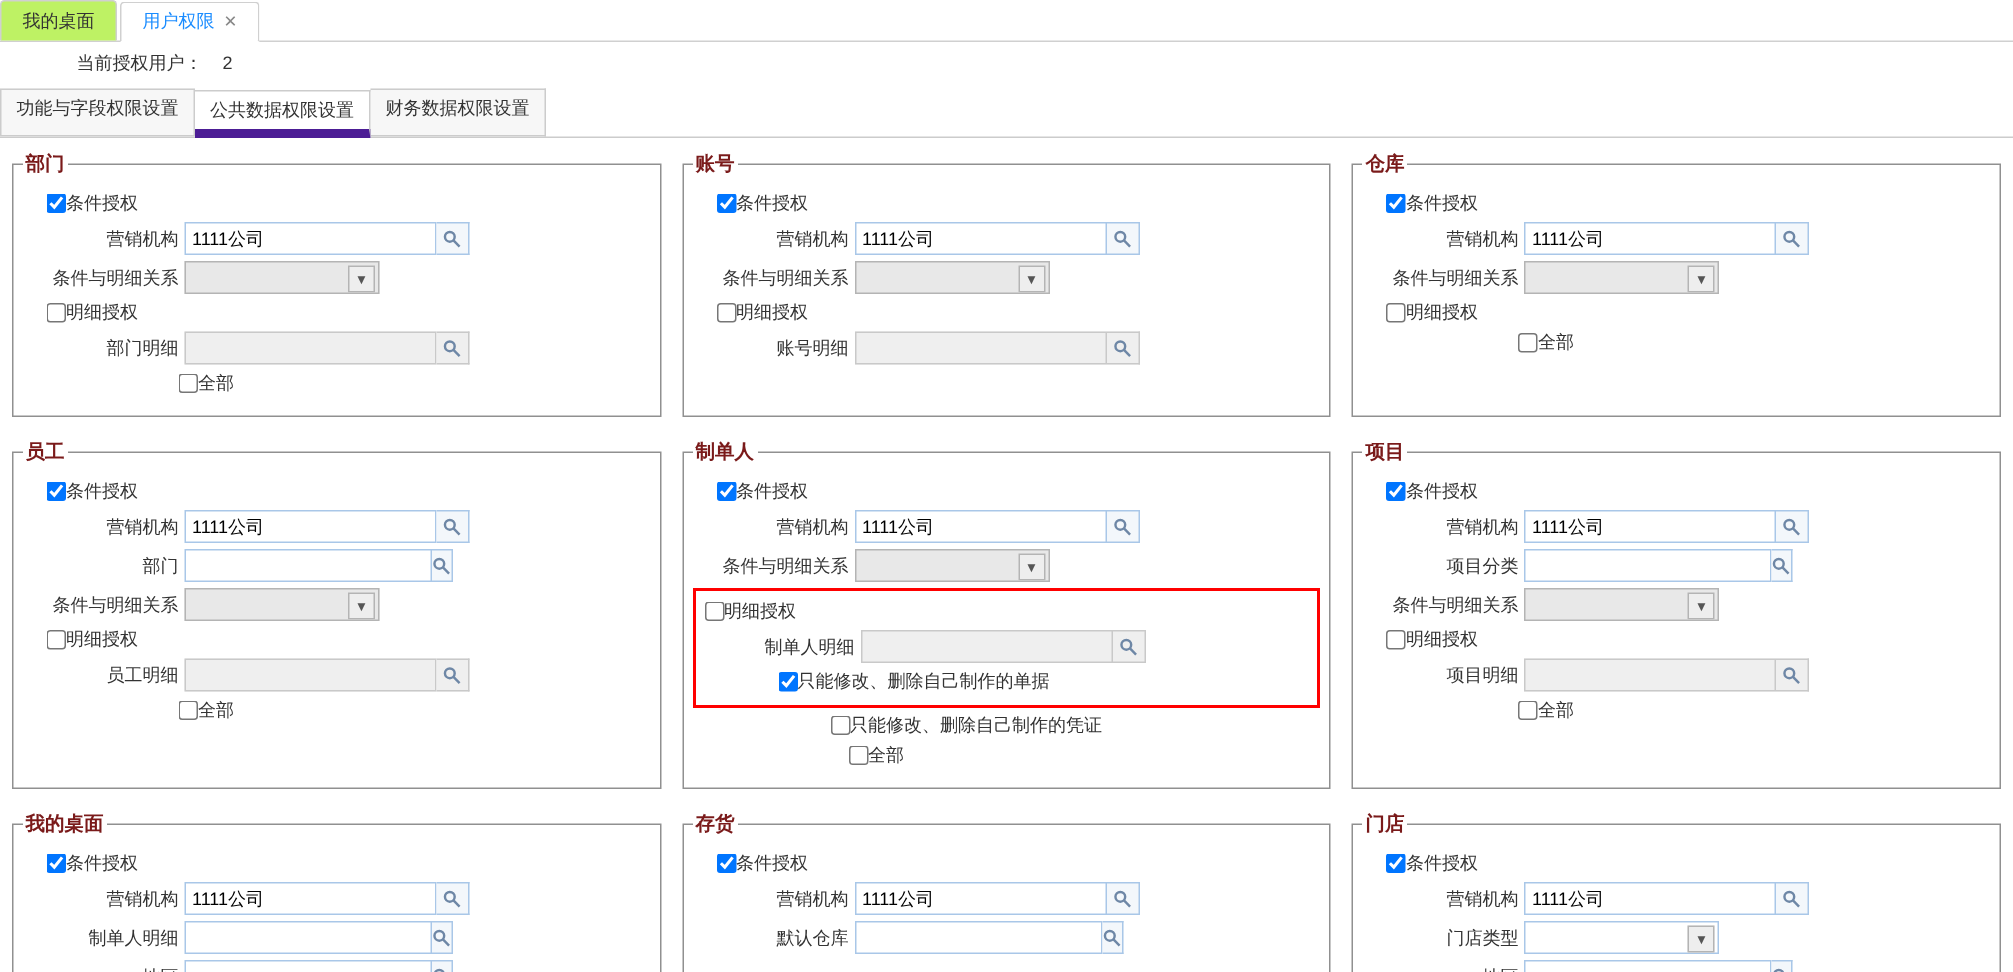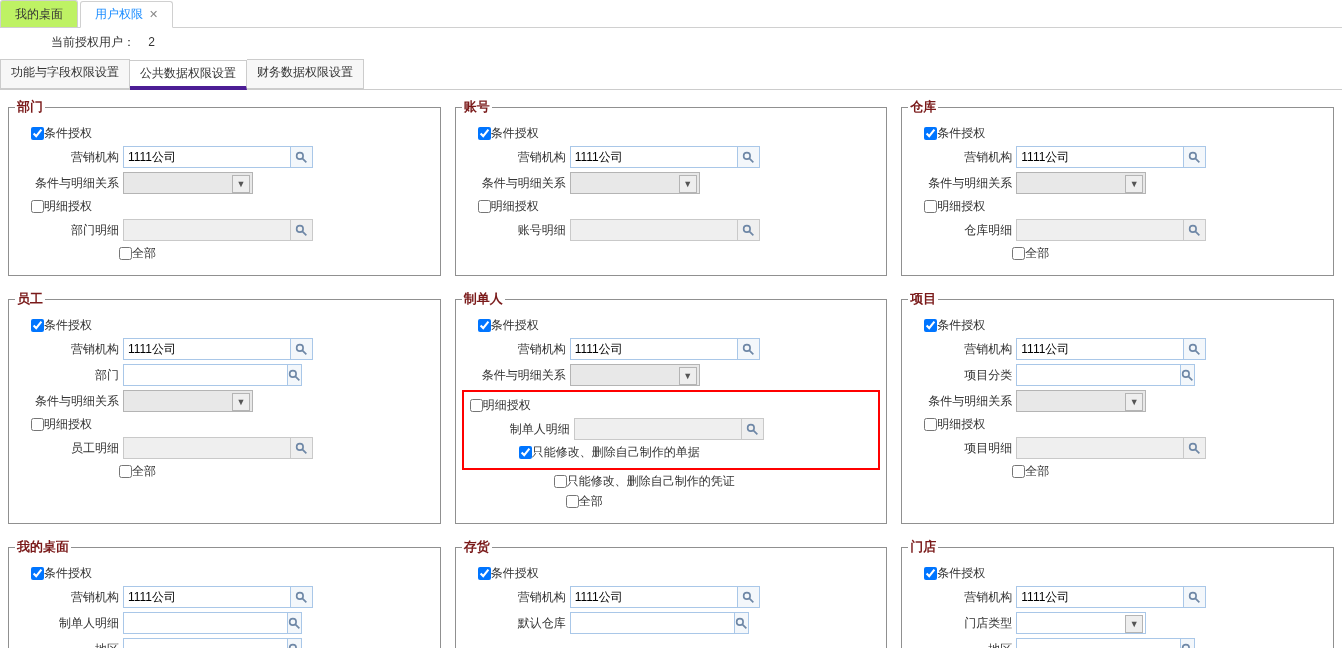--- a/index.html
+++ b/index.html
@@ -8,21 +8,21 @@
 .tabs-top { display: flex; border-bottom: 1px solid #d0d0d0; height: 28px; }
 .tabs-top .tab { padding: 5px 14px; border: 1px solid #d0d0d0; border-bottom: none; background: #bef264; cursor: pointer; display: flex; align-items: center; gap: 6px; border-radius: 3px 3px 0 0; margin-right: 2px; }
 .tabs-top .tab.active { background: #fff; color: #1a8cff; border-bottom: 1px solid #fff; position: relative; top: 1px; }
 .tabs-top .tab .close { color: #888; font-size: 11px; }
 
 .infoline { padding: 6px 4px; font-size: 12px; margin-left: 47px; }
 .infoline .val { display:inline-block; margin-left:10px; }
 
 .subtabs { display: flex; border-bottom: 1px solid #ccc; margin-top: 2px; }
 .subtabs .stab { padding: 4px 10px; border: 1px solid #ccc; background: #f7f7f7; cursor: pointer; font-size: 12px; }
-.subtabs .stab.active { background: #fff; border-bottom: 4px solid #4c1d95; position: relative; top:1px; }
+.subtabs .stab.active { background: #fff; border-bottom: 6px solid #4c1d95; position: relative; top:1px; }
 .subtabs .stab + .stab { border-left: none; }
 
 .grid { display: grid; grid-template-columns: 1fr 1fr 1fr; gap: 2px 2px; padding: 2px; }
 fieldset.section { border: 1px solid #909090; margin: 6px; padding: 6px 6px 10px 6px; }
 fieldset.section legend { color: #7a1a1a; font-weight: bold; padding: 0 2px; font-size: 13px; }
 .row { display: flex; align-items: center; margin: 4px 0; }
 .row .lbl { width: 108px; text-align: right; padding-right: 4px; color: #333; }
 .ckrow { display:flex; align-items:center; margin:3px 0 3px 16px; }
 .ckrow.sub { margin-left: 76px; }
 .ckrow .subspace { width: 28px; }
@@ -181,32 +181,20 @@
         <span class="lbl">条件与明细关系</span>
       <div class="select">
           <span></span>
           <span class="tri">▼</span>
         </div>
     </div>
     <div class="ckrow">
         <input type="checkbox" style="">
         <span>明细授权</span>
       </div>
-    <div class="row">
-        <span class="lbl">仓库明细</span>
-      <div class="input-wrap disabled">
-          <input type="text" disabled="" style="">
-          <div class="lookup">
-            <svg class="mag" viewBox="0 0 16 16">
-              <circle cx="6" cy="6" r="4"></circle>
-              <line x1="9" y1="9" x2="14" y2="14"></line>
-            </svg>
-          </div>
-        </div>
-    </div>
     <div class="ckrow sub">
         <span class="subspace"></span>
         <input type="checkbox" style="">
         <span>全部</span>
       </div>
   </fieldset>
 
   <fieldset class="section">
     <legend>员工</legend>
     <div class="ckrow">

